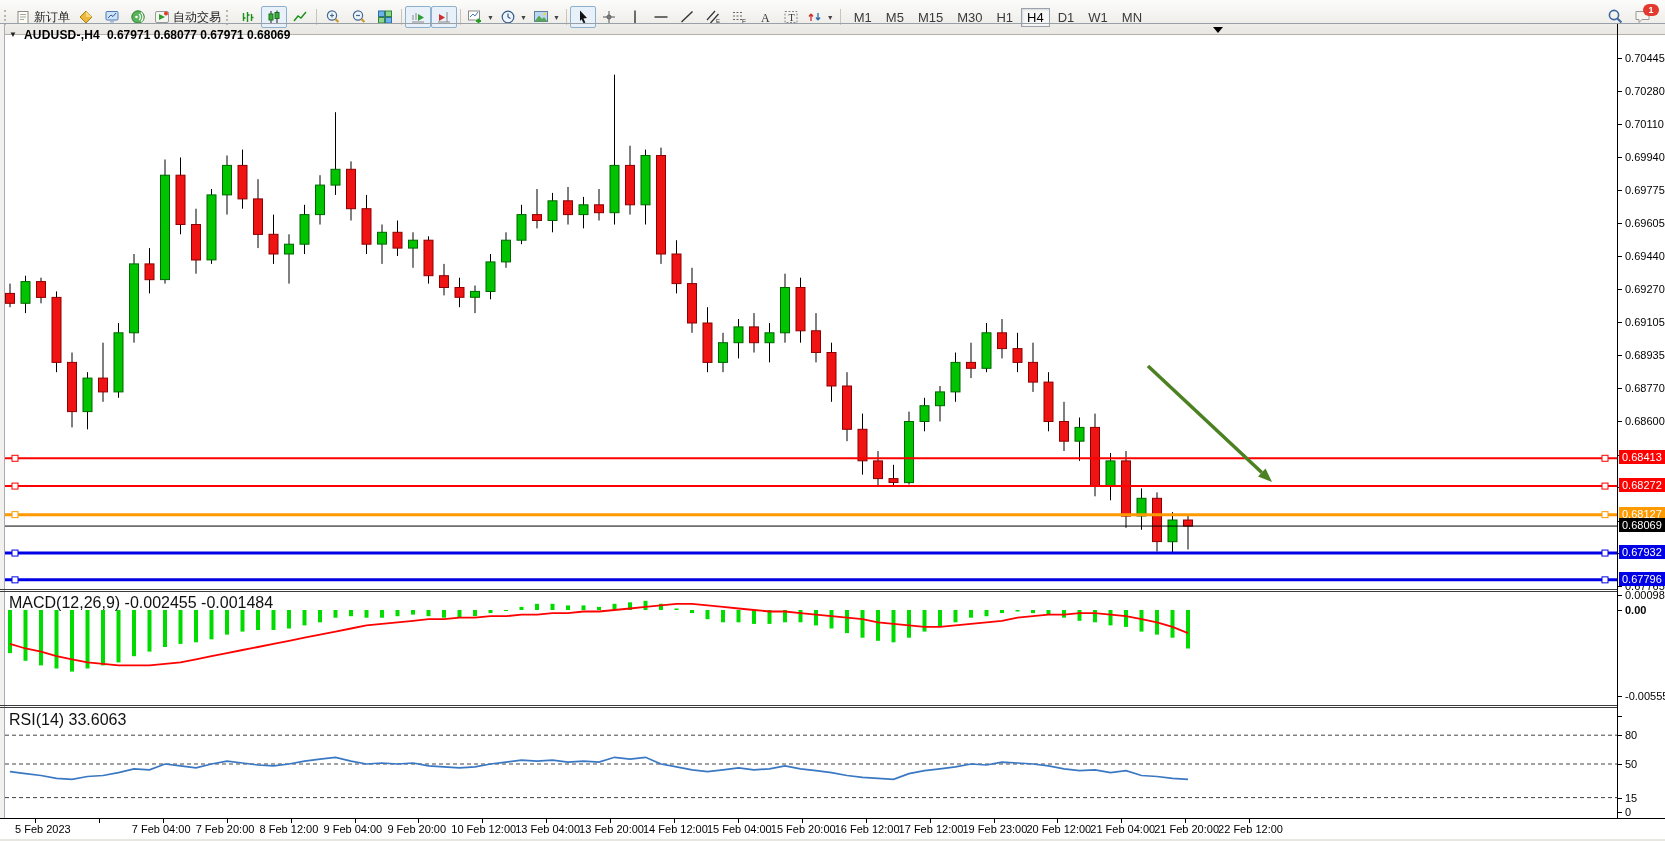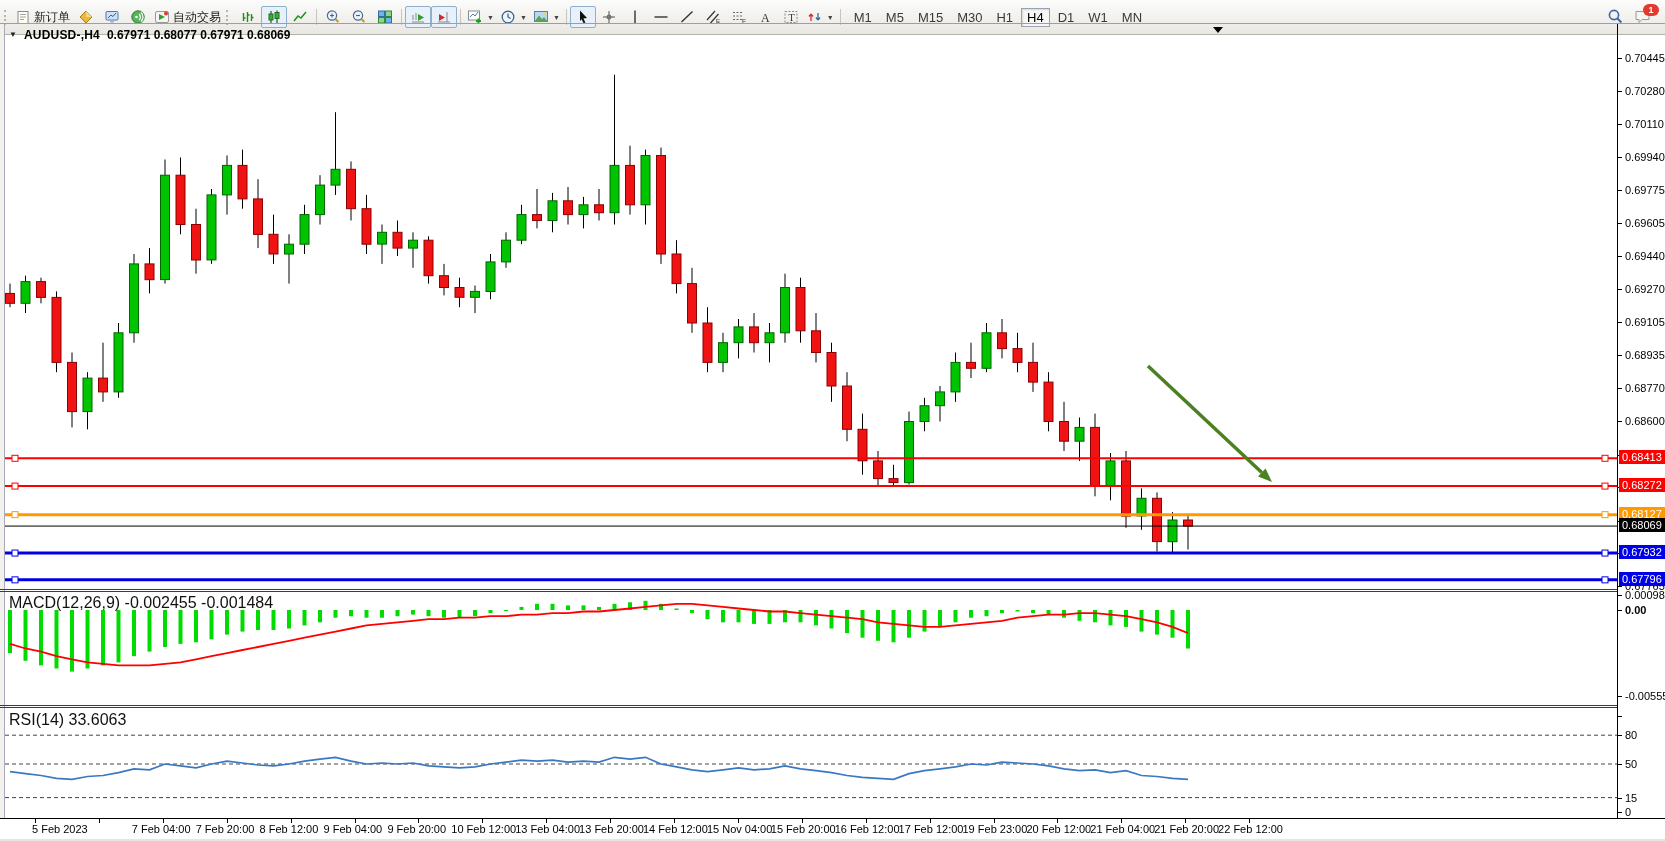--- a/index.html
+++ b/index.html
@@ -659,21 +659,21 @@
       <div class="axlbl" style="top: 729.2px;">80</div>
       <div class="tickmark" style="top: 764px;"></div>
       <div class="axlbl" style="top: 758px;">50</div>
       <div class="tickmark" style="top: 797.6px;"></div>
       <div class="axlbl" style="top: 791.6px;">15</div>
       <div class="tickmark" style="top: 812px;"></div>
       <div class="axlbl" style="top: 806px;">0</div>
     </div>
   <div class="time-axis" id="time-axis">
       <div class="ttick" style="left: 35px;"></div>
-      <div class="tlabel" style="left: 20px; padding-left: 12px;">5 Feb 2023</div>
+      <div class="tlabel" style="left: 3px; padding-left: 12px;">5 Feb 2023</div>
       <div class="ttick" style="left: 98.9px;"></div>
       <div class="tlabel" style="left: 67.9px; margin-top: 16px;">6 Feb 12:00</div>
       <div class="ttick" style="left: 162.8px;"></div>
       <div class="tlabel" style="left: 131.8px;">7 Feb 04:00</div>
       <div class="ttick" style="left: 226.7px;"></div>
       <div class="tlabel" style="left: 195.7px;">7 Feb 20:00</div>
       <div class="ttick" style="left: 290.6px;"></div>
       <div class="tlabel" style="left: 259.6px;">8 Feb 12:00</div>
       <div class="ttick" style="left: 354.5px;"></div>
       <div class="tlabel" style="left: 323.5px;">9 Feb 04:00</div>
@@ -681,21 +681,21 @@
       <div class="tlabel" style="left: 387.4px;">9 Feb 20:00</div>
       <div class="ttick" style="left: 482.3px;"></div>
       <div class="tlabel" style="left: 451.3px;">10 Feb 12:00</div>
       <div class="ttick" style="left: 546.2px;"></div>
       <div class="tlabel" style="left: 515.2px;">13 Feb 04:00</div>
       <div class="ttick" style="left: 610.1px;"></div>
       <div class="tlabel" style="left: 579.1px;">13 Feb 20:00</div>
       <div class="ttick" style="left: 674px;"></div>
       <div class="tlabel" style="left: 643px;">14 Feb 12:00</div>
       <div class="ttick" style="left: 737.9px;"></div>
-      <div class="tlabel" style="left: 706.9px;">15 Nov 04:00</div>
+      <div class="tlabel" style="left: 706.9px;">15 Feb 04:00</div>
       <div class="ttick" style="left: 801.8px;"></div>
       <div class="tlabel" style="left: 770.8px;">15 Feb 20:00</div>
       <div class="ttick" style="left: 865.7px;"></div>
       <div class="tlabel" style="left: 834.7px;">16 Feb 12:00</div>
       <div class="ttick" style="left: 929.6px;"></div>
       <div class="tlabel" style="left: 898.6px;">17 Feb 12:00</div>
       <div class="ttick" style="left: 993.5px;"></div>
       <div class="tlabel" style="left: 962.5px;">19 Feb 23:00</div>
       <div class="ttick" style="left: 1057.4px;"></div>
       <div class="tlabel" style="left: 1026.4px;">20 Feb 12:00</div>

